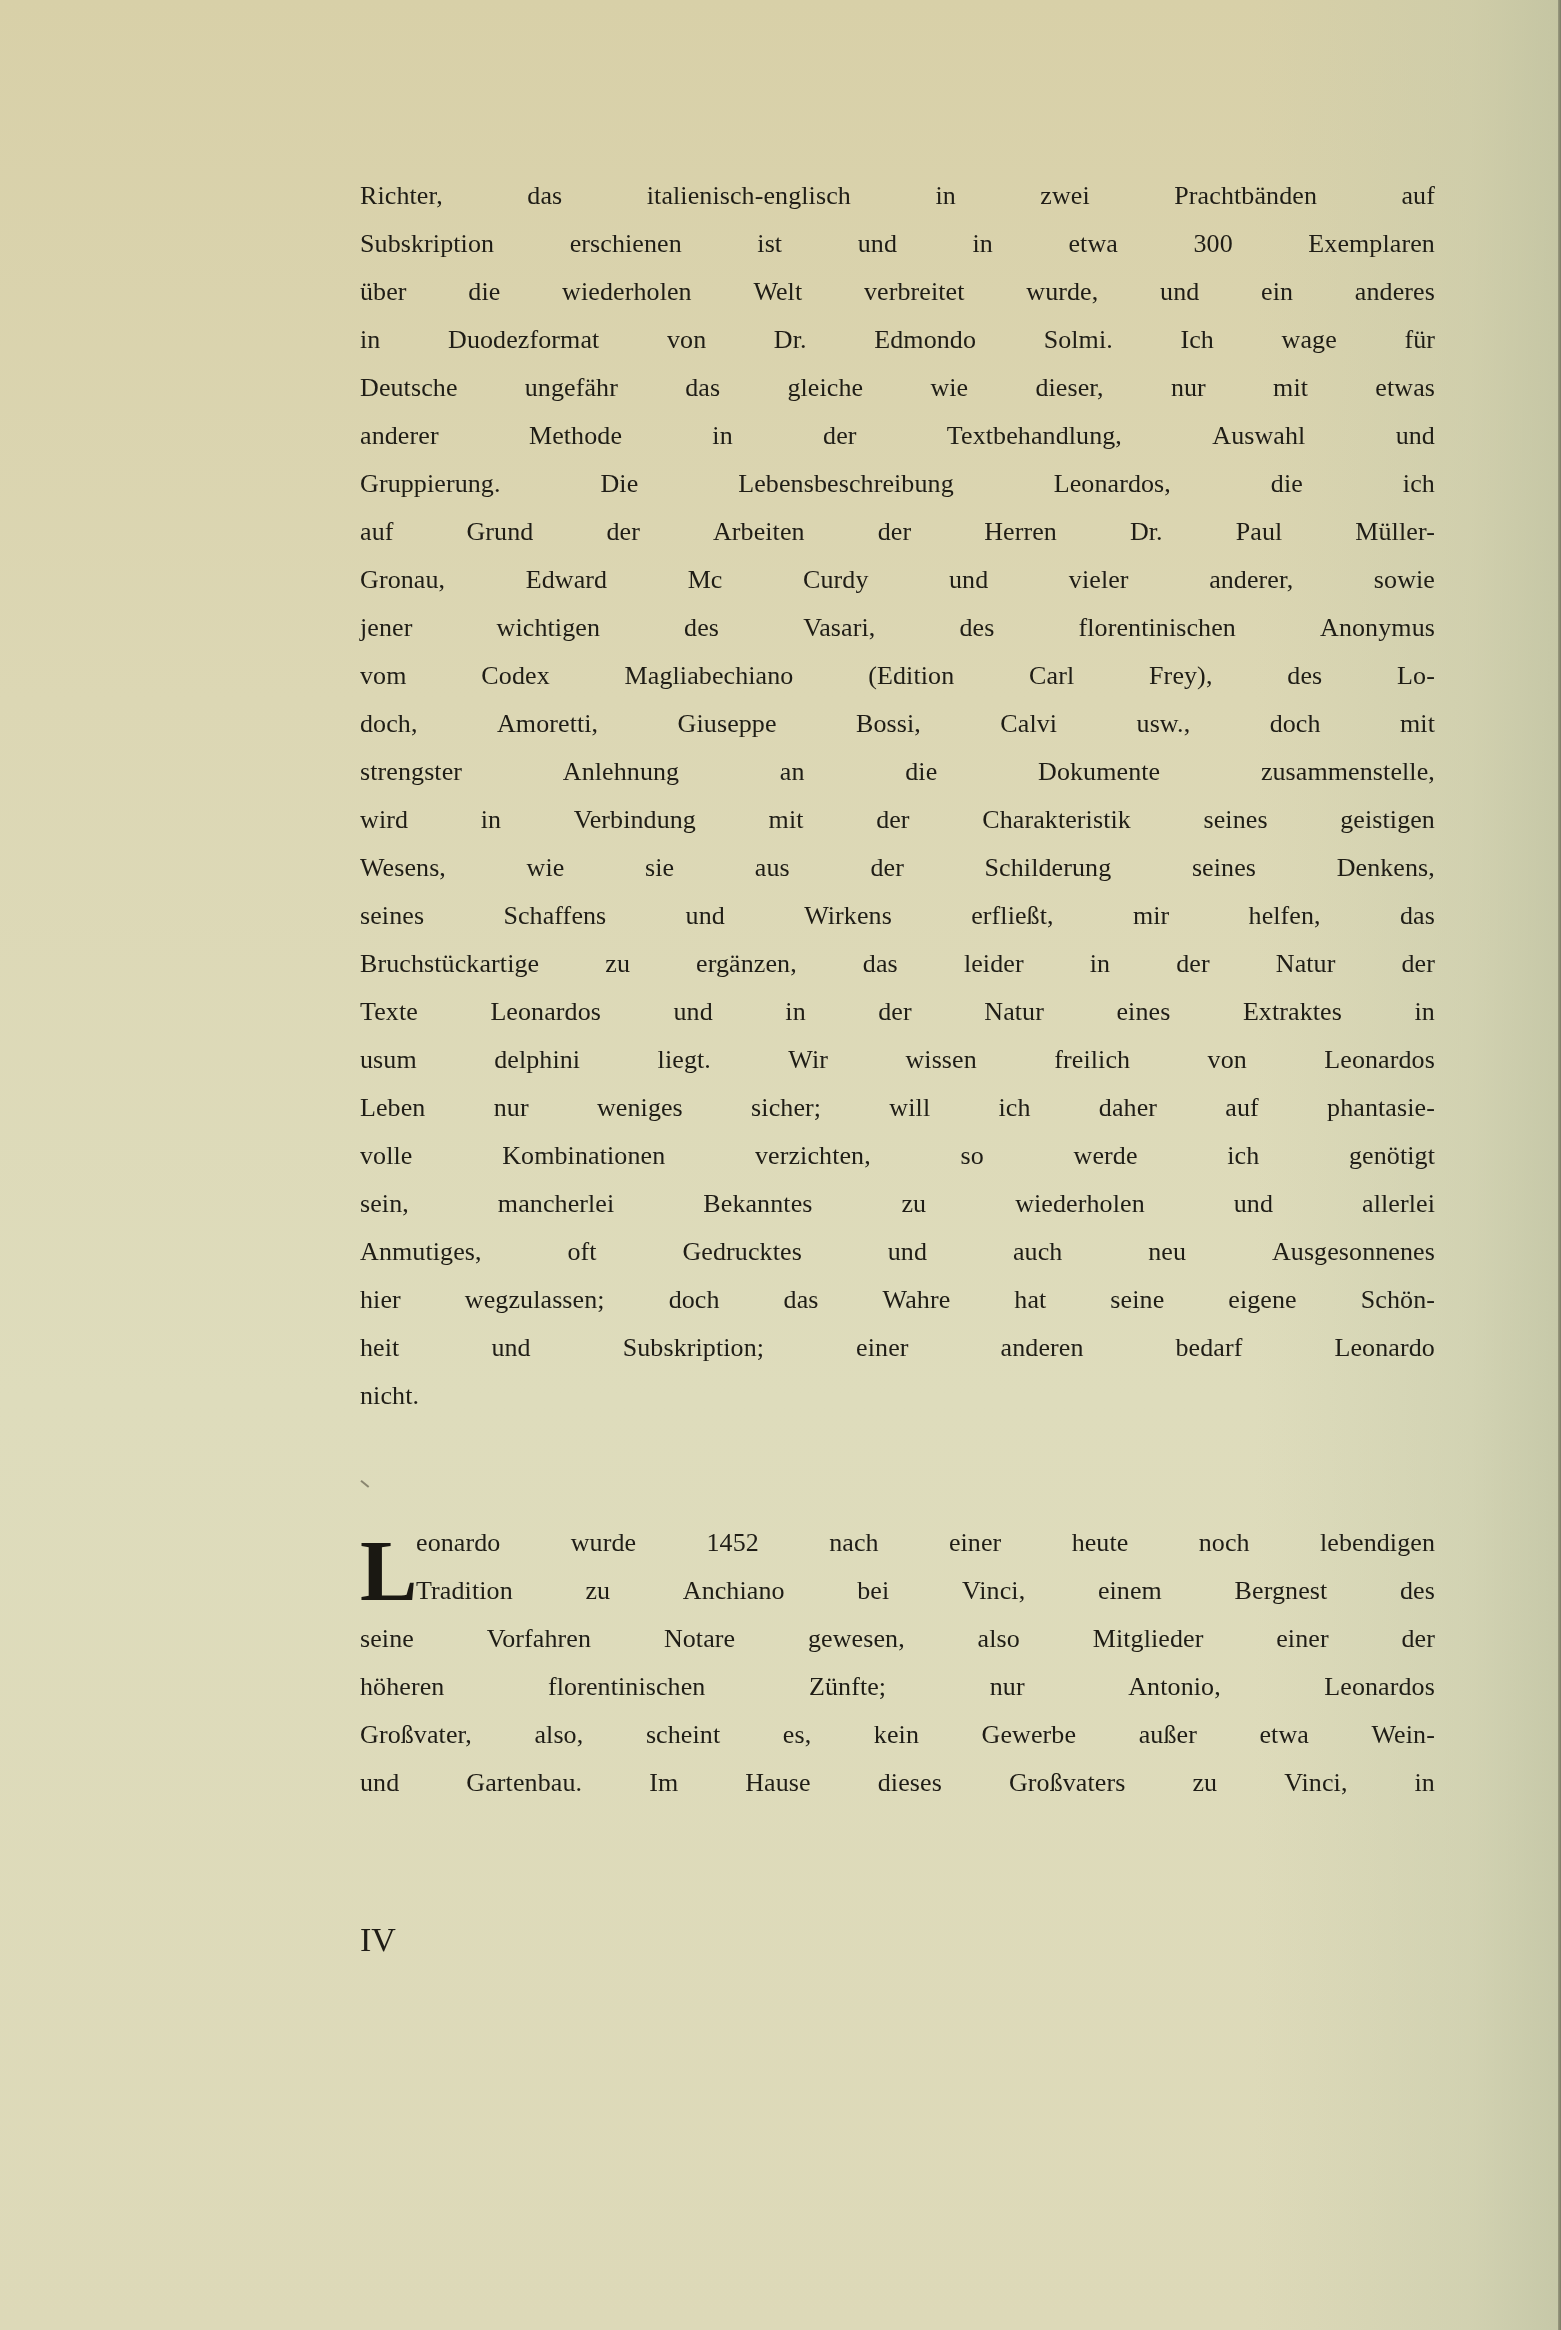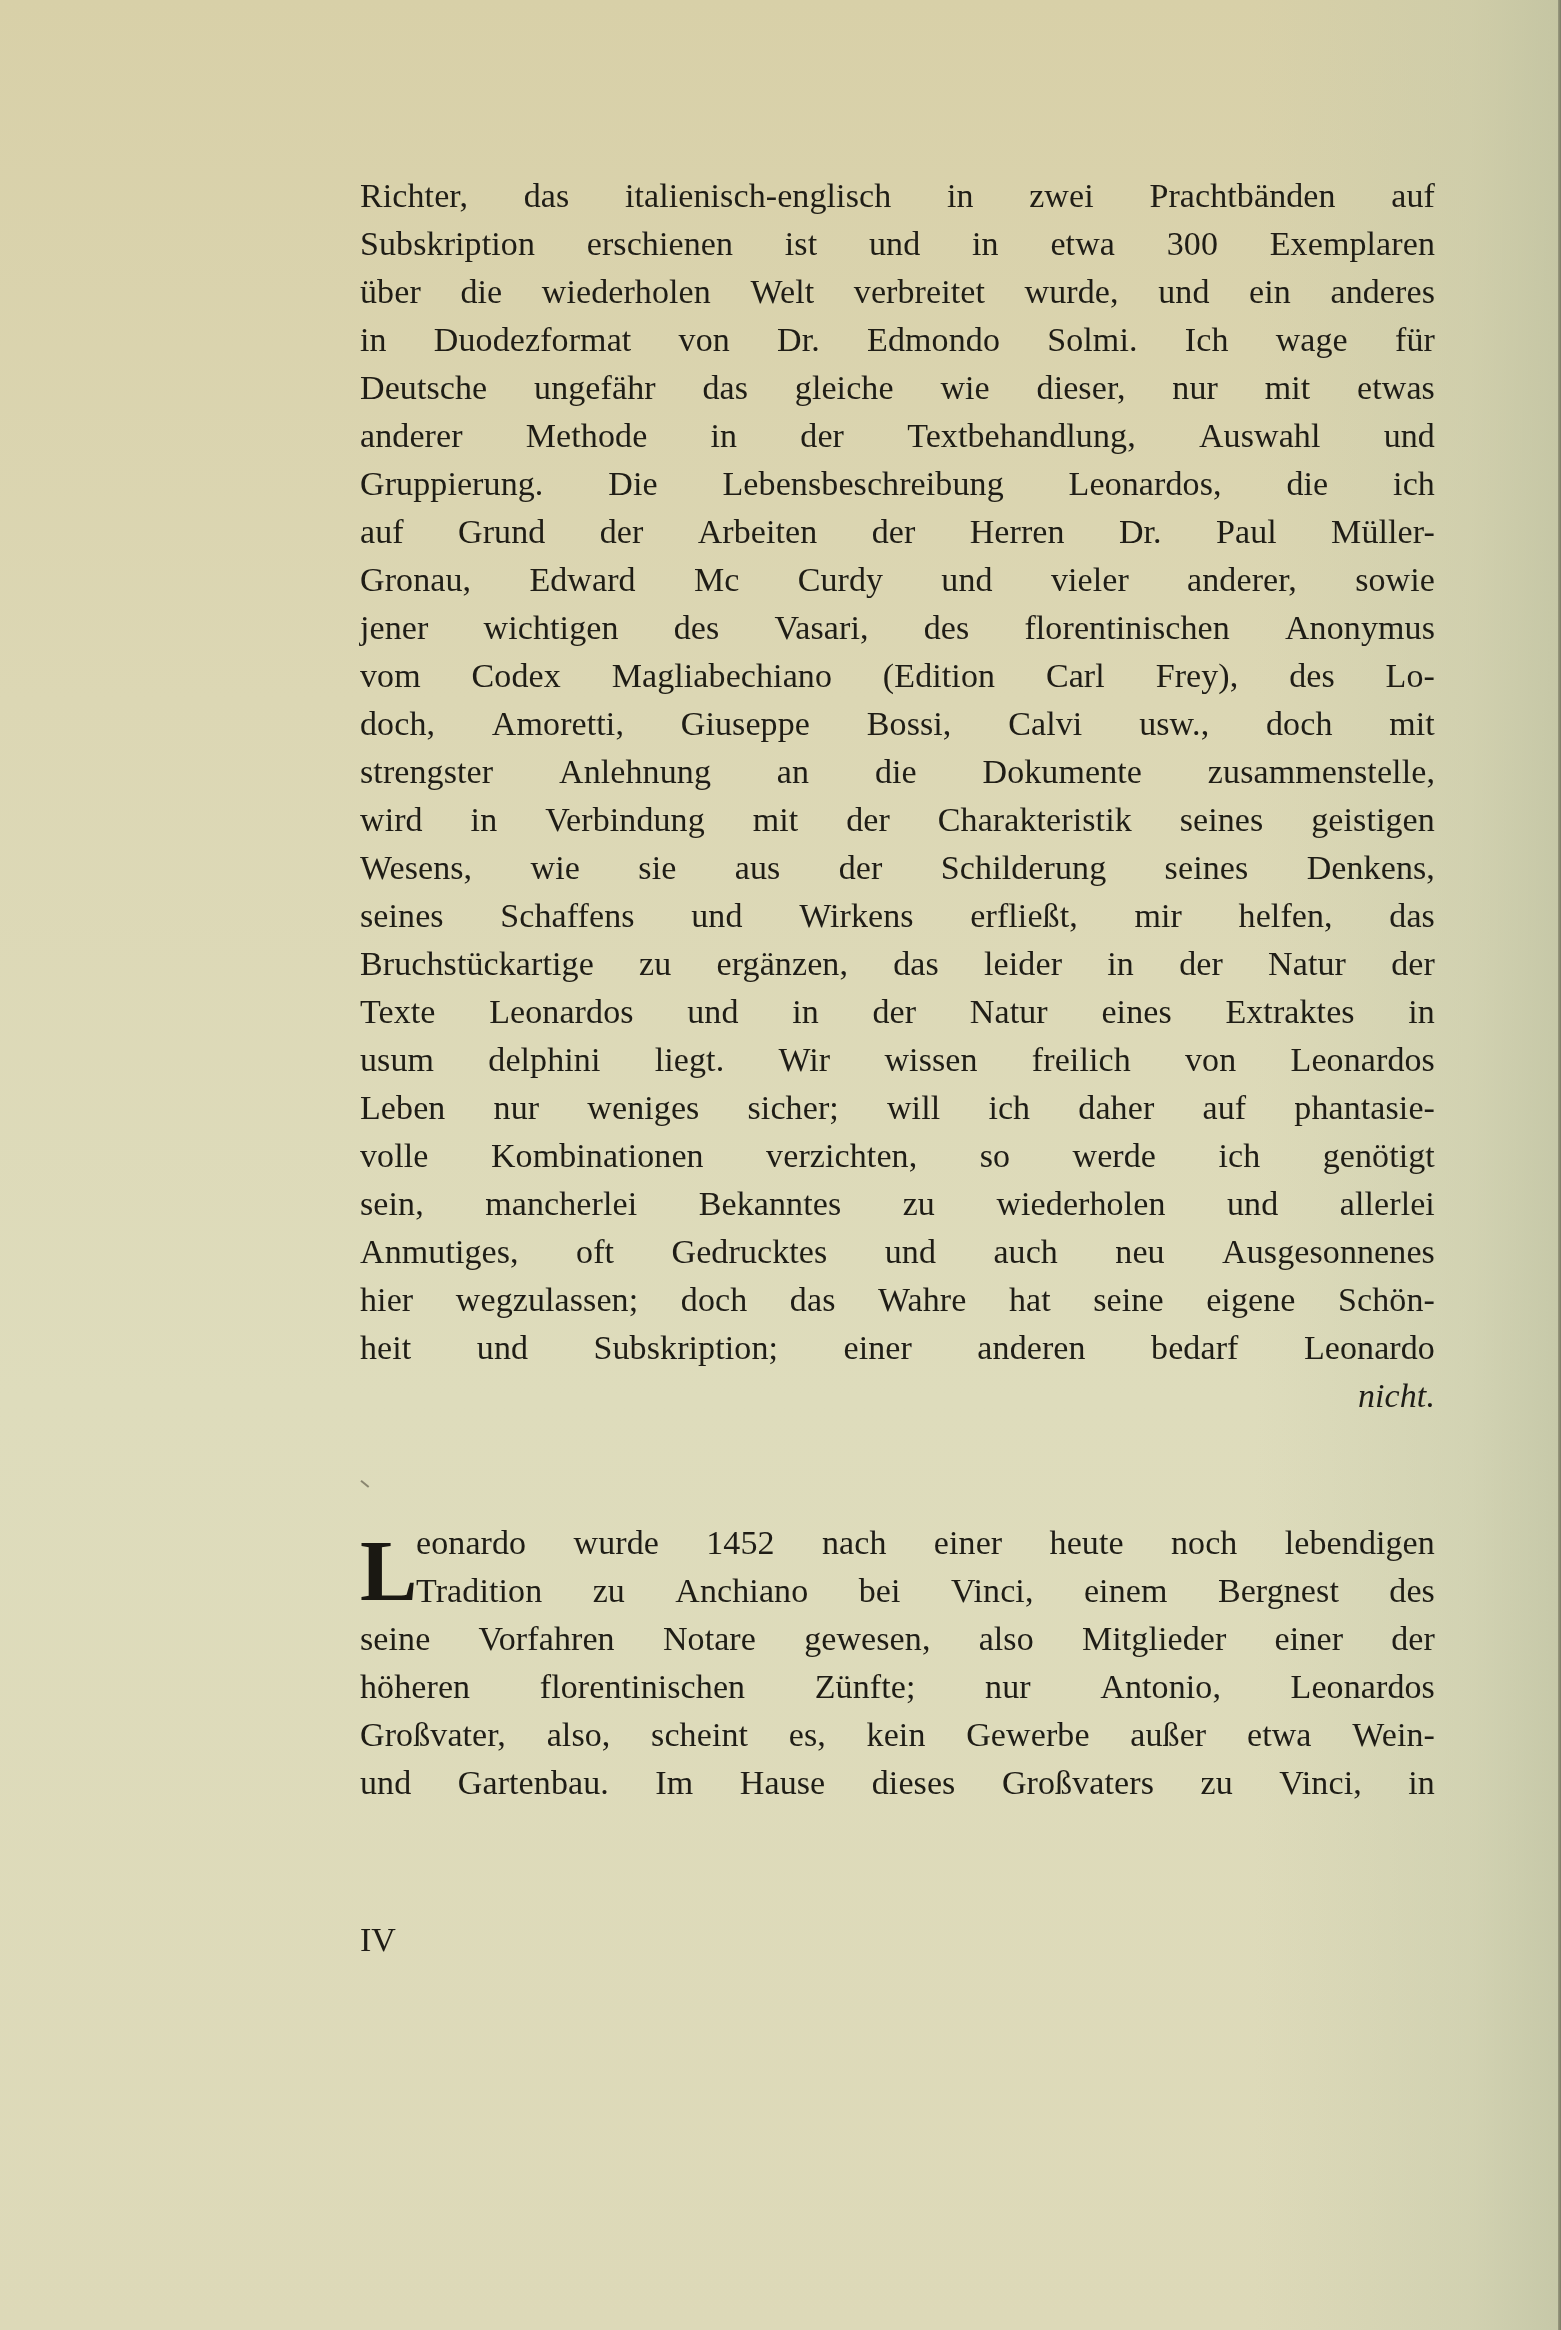--- a/index.html
+++ b/index.html
@@ -44,28 +44,27 @@
       position: absolute;
       left: 360px;
       top: 172px;
       width: 1075px;
     }
     .line {
       display: flex;
       justify-content: space-between;
       height: 48px;
       line-height: 48px;
-      font-size: 34px;
+      font-size: 26px;
       letter-spacing: 0.1px;
       white-space: nowrap;
       font-stretch: condensed;
     }
     .line.last {
-      justify-content: flex-end;
-      font-style: italic;
+      justify-content: flex-start;
     }
     .line span.word {
       display: inline-block;
     }
     .para-gap {
       height: 99px;
     }
     .drop-line {
       display: flex;
       align-items: flex-start;

